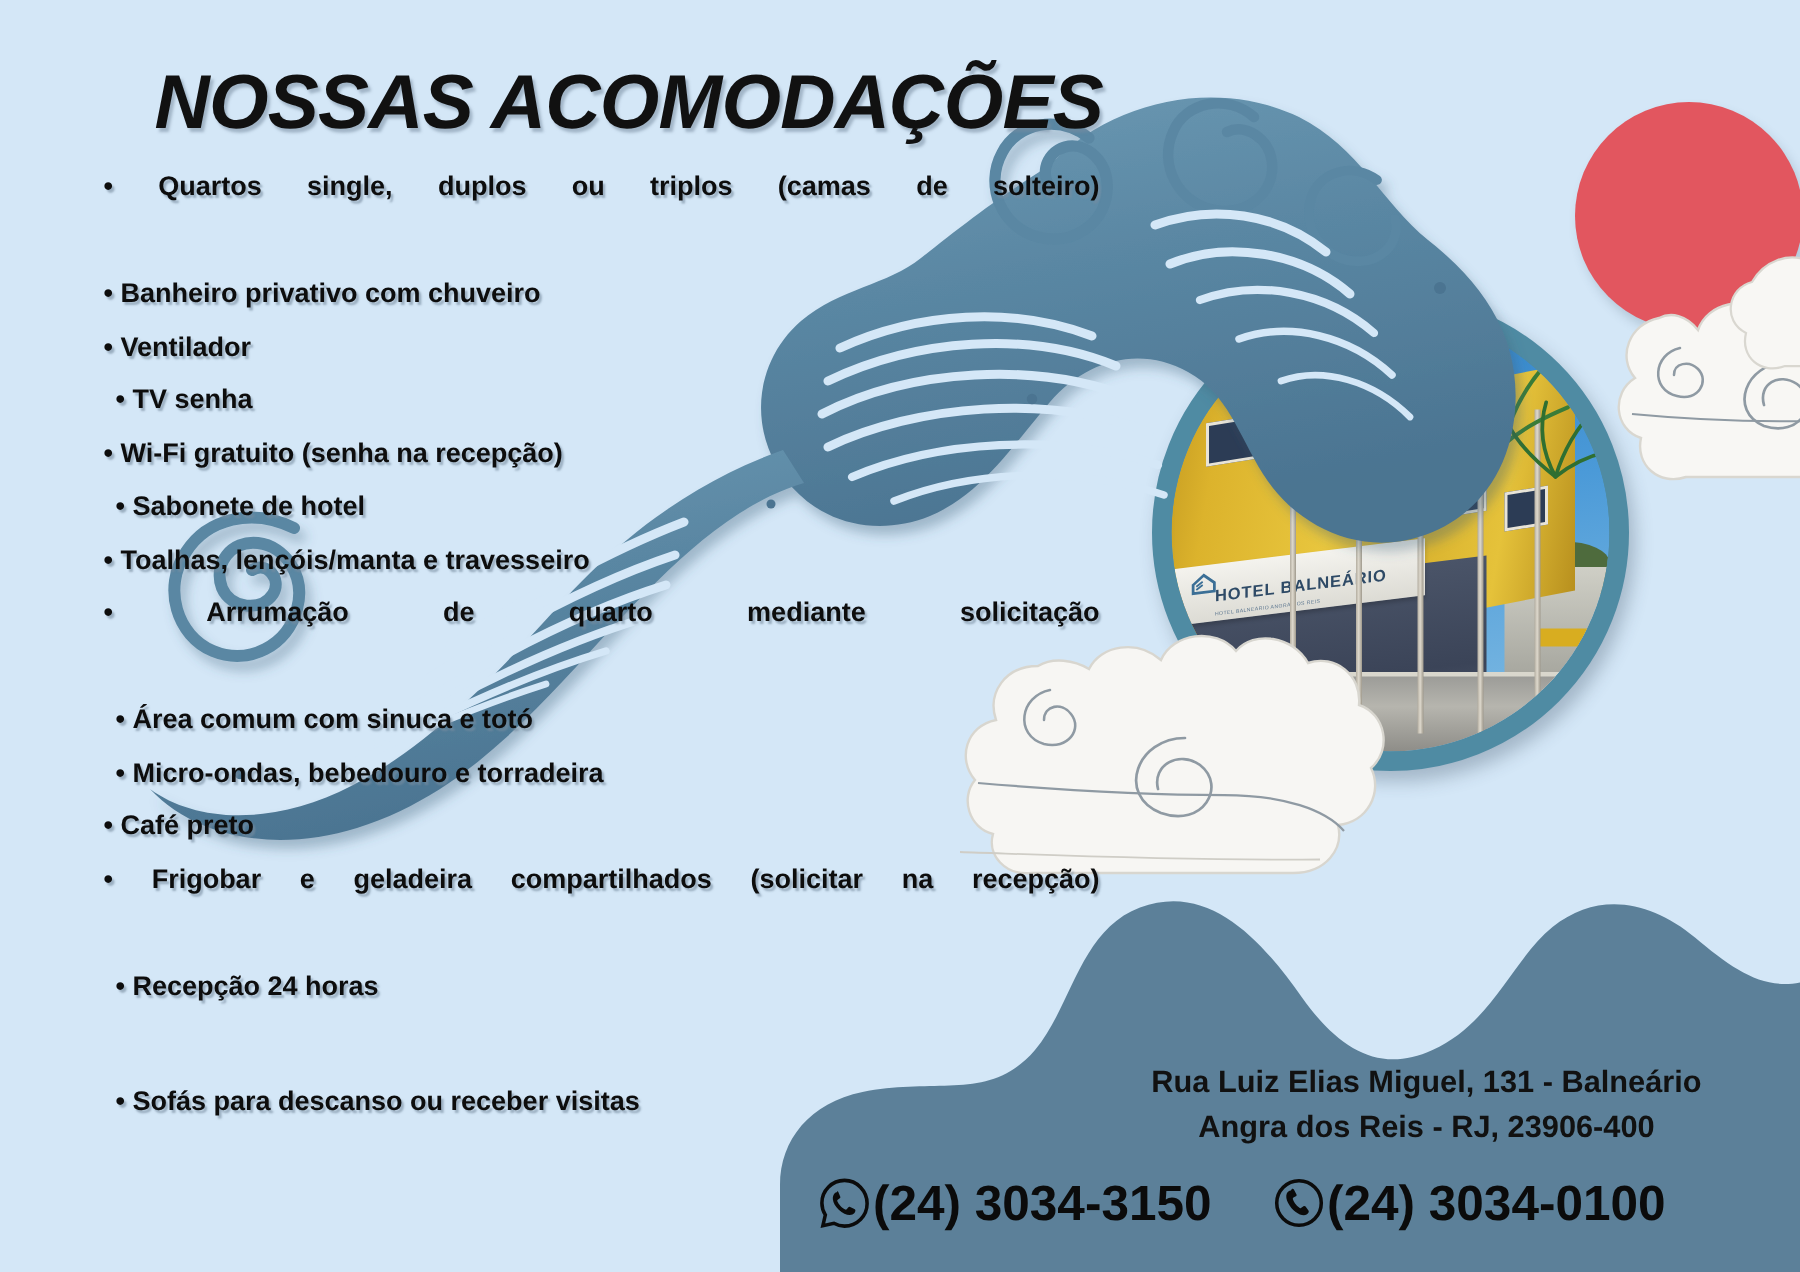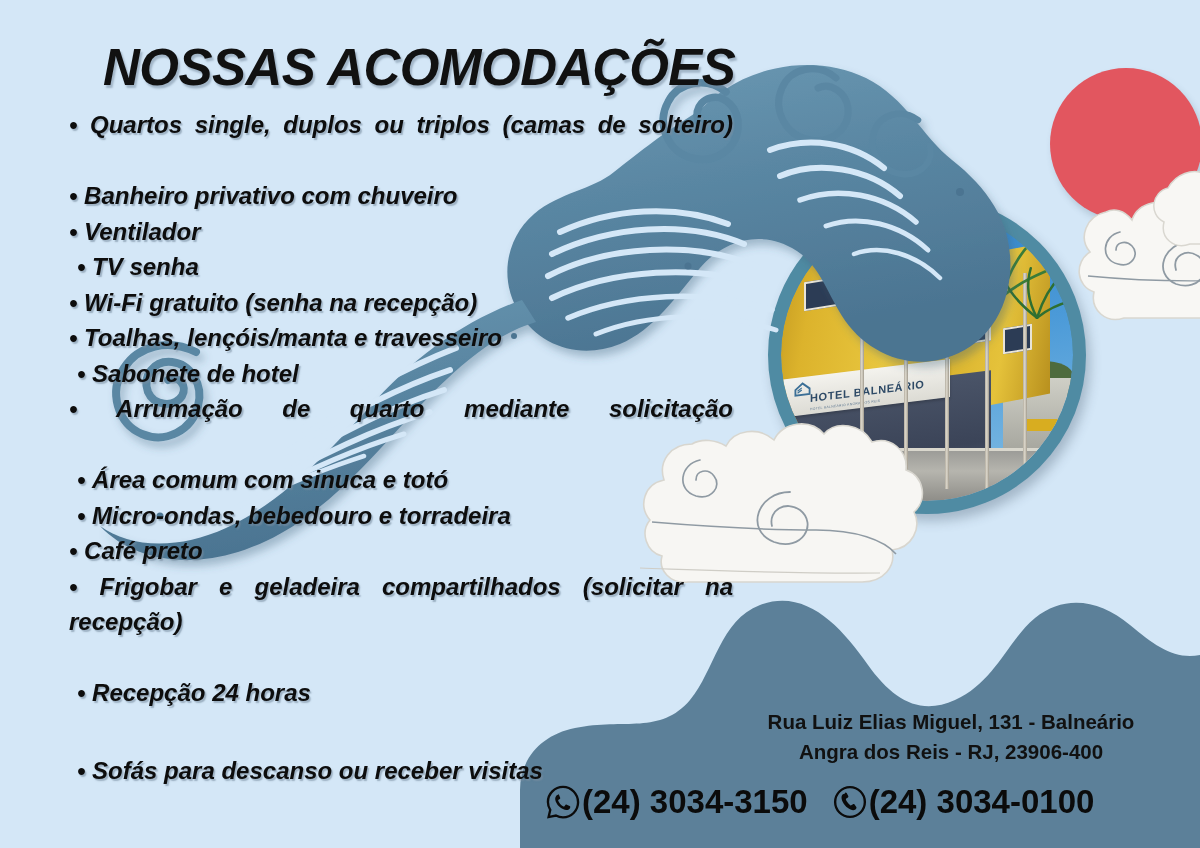--- a/index.html
+++ b/index.html
@@ -170,22 +170,21 @@
   
   #list {
     position:absolute;
     left:69px; top:107px;
     width:664px;
     z-index:10;
   }
   .item {
     font-family:"Liberation Sans", sans-serif;
     font-weight:700;
-    font-style:italic;
-    font-size:24px;
+    font-size:18px;
     line-height:35.5px;
     color:#0d0d0d;
     text-shadow:1.6px 2px 1.4px rgba(120,140,160,.62);
     white-space:nowrap;
   }
   .item.wrap  { white-space:normal; text-align:justify; }
   .item.wrap::after { content:""; display:inline-block; width:100%; }
   .item.ind1 { padding-left:8px; }
   .item.spacer-top { margin-top:42px; }
 
@@ -203,21 +202,21 @@
     color:#111;
   }
   #phones {
     position:absolute;
     left:545px; top:783px;
     width:620px;
     z-index:10;
     display:flex;
     align-items:center;
     justify-content:flex-start;
-    gap:24px;
+    gap:40px;
     font-family:"Liberation Sans", sans-serif;
     font-weight:700;
     font-size:33px;
     color:#0b0b0b;
   }
   .phone-grp { display:flex; align-items:center; gap:1px; white-space:nowrap; }
   .phone-grp svg { display:block; }
 </style>
 </head>
 <body>
@@ -468,22 +467,22 @@
   </svg>
 
   <div id="title">NOSSAS ACOMODAÇÕES</div>
 
   <div id="list">
     <div class="item wrap">• Quartos single, duplos ou triplos (camas de solteiro)</div>
     <div class="item">• Banheiro privativo com chuveiro</div>
     <div class="item">• Ventilador</div>
     <div class="item ind1">• TV senha</div>
     <div class="item">• Wi-Fi gratuito (senha na recepção)</div>
+    <div class="item ind1">• Sabonete de hotel</div>
     <div class="item">• Toalhas, lençóis/manta e travesseiro</div>
-    <div class="item ind1">• Sabonete de hotel</div>
     <div class="item wrap">• Arrumação de quarto mediante solicitação</div>
     <div class="item ind1">• Área comum com sinuca e totó</div>
     <div class="item ind1">• Micro-ondas, bebedouro e torradeira</div>
     <div class="item">• Café preto</div>
     <div class="item wrap">• Frigobar e geladeira compartilhados (solicitar na recepção)</div>
     <div class="item ind1">• Recepção 24 horas</div>
     <div class="item ind1 spacer-top">• Sofás para descanso ou receber visitas</div>
   </div>
 
   <div id="addr">

